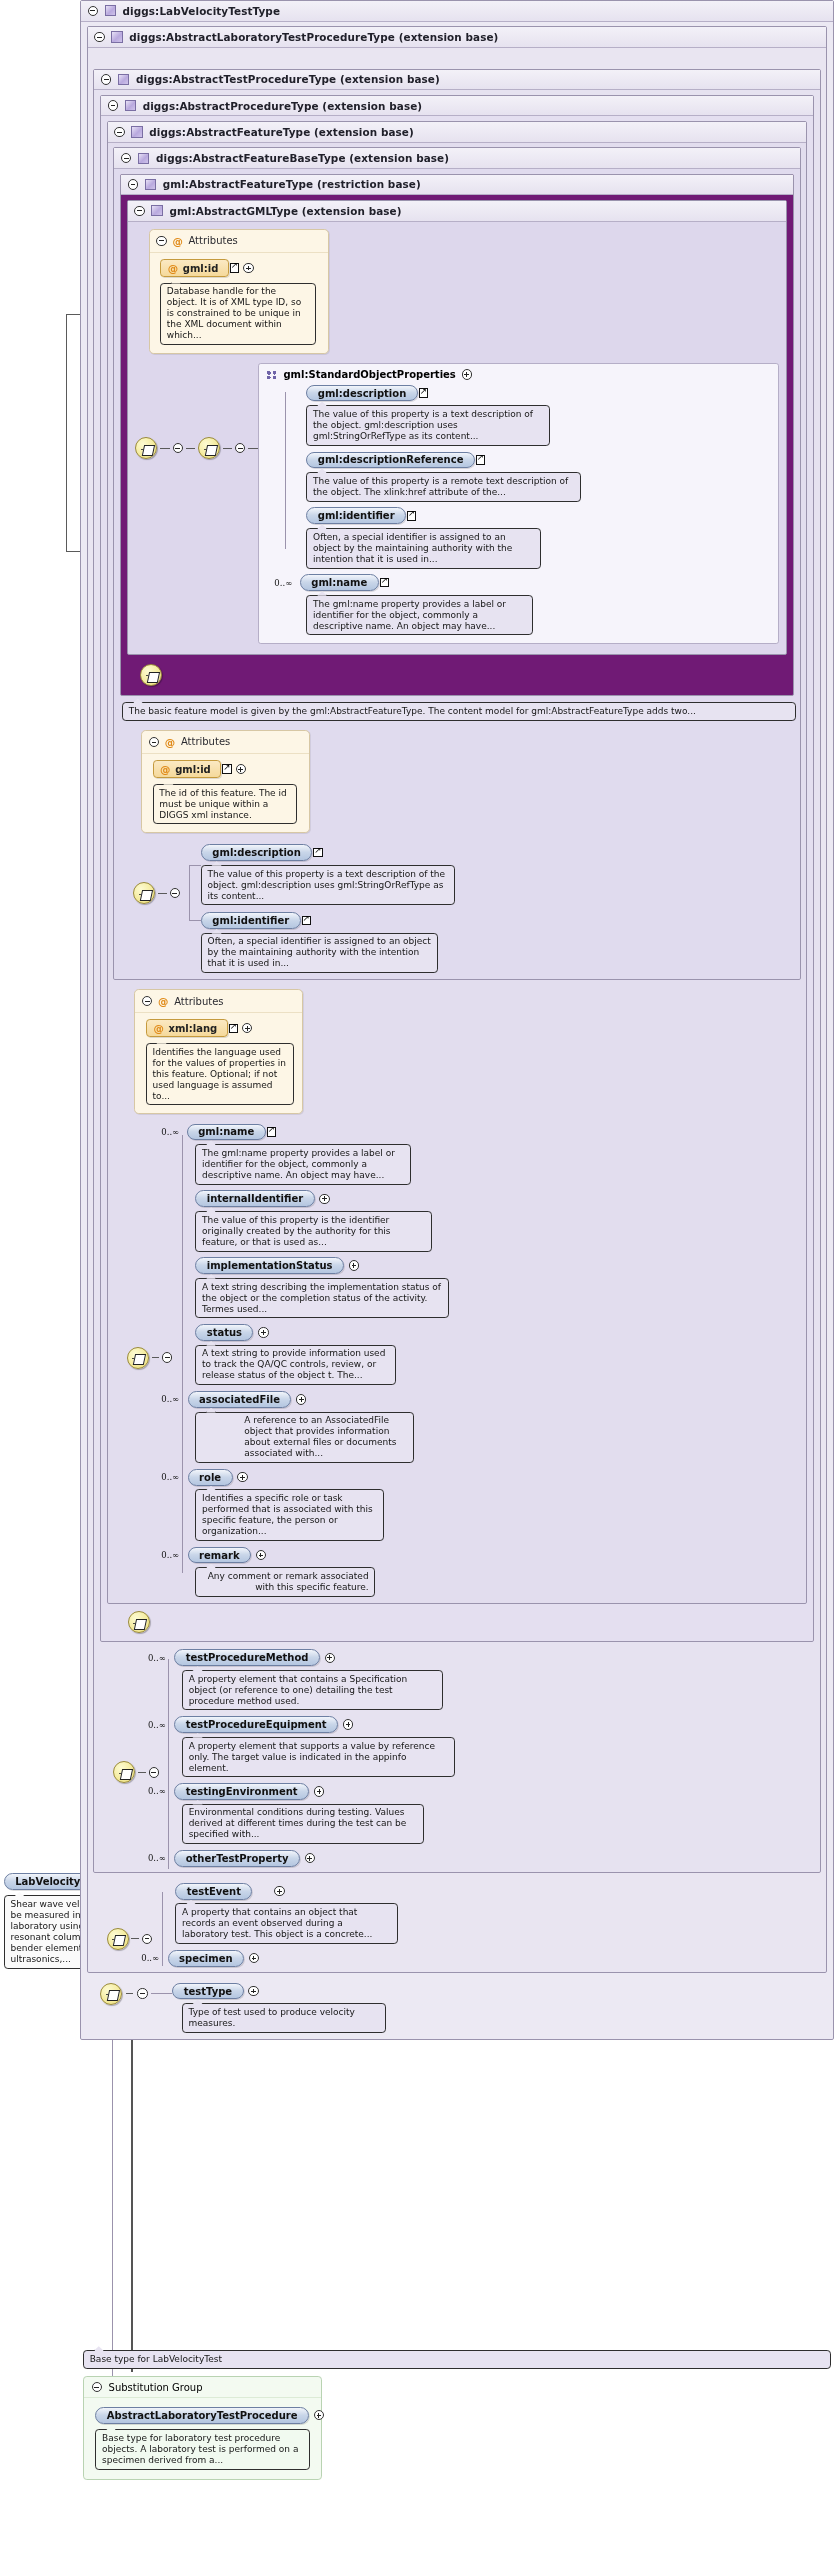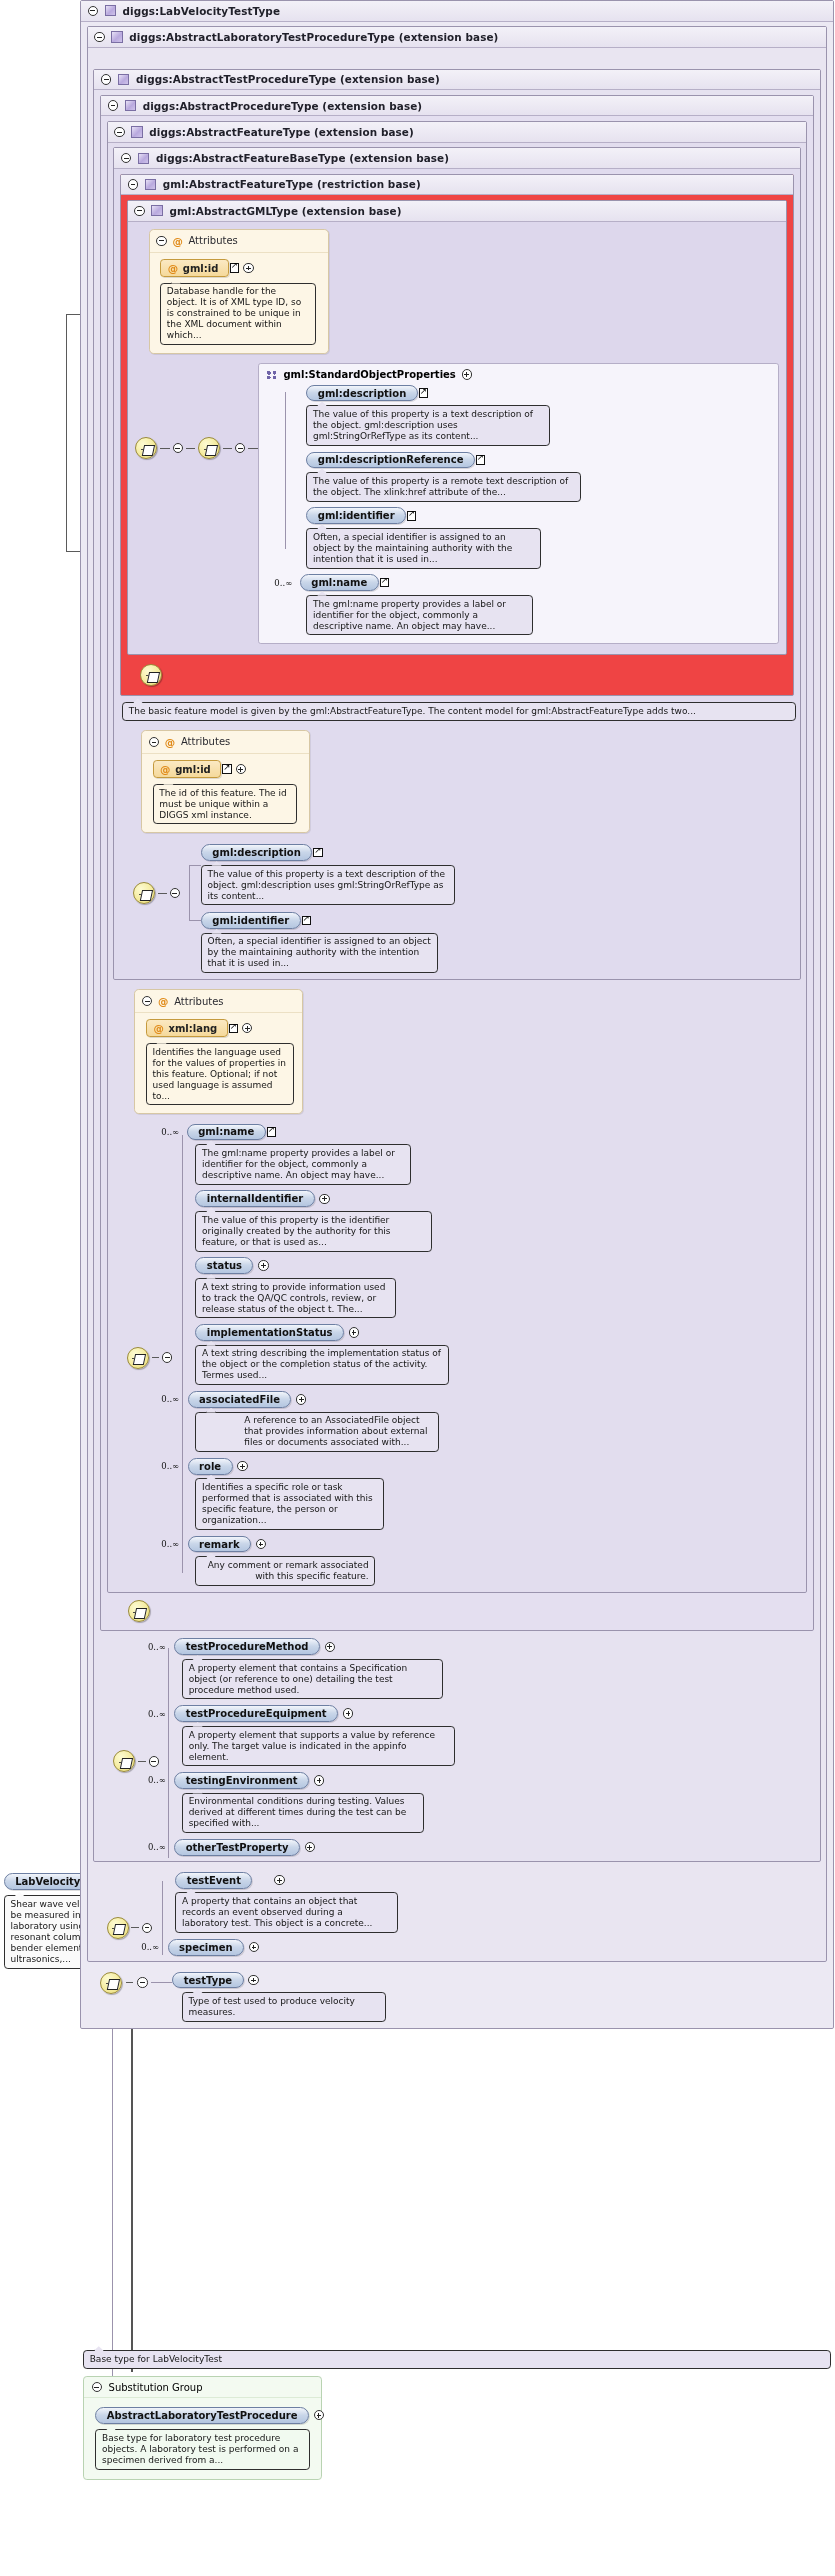--- a/index.html
+++ b/index.html
@@ -37,21 +37,21 @@
     white-space: nowrap;
   }
   .typebox > .tb-body { padding: 5.7px 7.6px 7.6px 7.6px; }
 
   .lvl0 { background:#ece9f3; }
   .lvl1 { background:#e9e5f1; }
   .lvl2 { background:#e6e2f0;margin-top:16px; }
   .lvl3 { background:#e4dff0; }
   .lvl4 { background:#e2ddee; }
   .lvl5 { background:#e0dbee; }
-  .lvl6 { background:#ef4444; }
+  .lvl6 { background:#701a75; }
   .lvl7 { background:#ddd7ec; }
 
   
   .toggle {
     width: 10.4px; height: 10.4px;
     border: 0.9px solid #333;
     border-radius: 50%;
     display: inline-block;
     position: relative;
     background: #fff;
@@ -561,46 +561,46 @@
                                   <span>internalIdentifier</span>
                                 </span>
                               <span class="toggle plus"></span>
                             </div>
                             <div class="balloon mt4" style="width:237px;">The value of this property is the identifier originally created by the authority for this feature, or that is used as...</div>
                           </div>
 
                           <div>
                             <div class="row" style="gap:4.7px;">
                               <span class="el-pill">
+                                  <span>implementationStatus</span>
+                                </span>
+                              <span class="toggle plus"></span>
+                            </div>
+                            <div class="balloon mt4" style="width:254px;">A text string describing the implementation status of the object or the completion status of the activity. Termes used...</div>
+                          </div>
+
+                          <div>
+                            <div class="row" style="gap:4.7px;">
+                              <span class="el-pill">
                                   <span>status</span>
                                 </span>
                               <span class="toggle plus"></span>
                             </div>
                             <div class="balloon mt4" style="width:201px;">A text string to provide information used to track the QA/QC controls, review, or release status of the object t. The...</div>
-                          </div>
-
-                          <div>
-                            <div class="row" style="gap:4.7px;">
-                              <span class="el-pill">
-                                  <span>implementationStatus</span>
-                                </span>
-                              <span class="toggle plus"></span>
-                            </div>
-                            <div class="balloon mt4" style="width:254px;">A text string describing the implementation status of the object or the completion status of the activity. Termes used...</div>
                           </div>
 
                           <div>
                             <div class="row" style="gap:4.7px;">
                               <span class="occ" style="margin-left:-34px; margin-right:3.8px;">0..∞</span>
                               <span class="el-pill">
                                   <span>associatedFile</span>
                                 </span>
                               <span class="toggle plus"></span>
                             </div>
-                            <div class="balloon mt4" style="width:244px;padding-left:48px;">A reference to an AssociatedFile object that provides information about external files or documents associated with...</div>
+                            <div class="balloon mt4" style="width:219px;padding-left:48px;">A reference to an AssociatedFile object that provides information about external files or documents associated with...</div>
                           </div>
 
                           <div>
                             <div class="row" style="gap:4.7px;">
                               <span class="occ" style="margin-left:-34px; margin-right:3.8px;">0..∞</span>
                               <span class="el-pill">
                                   <span>role</span>
                                 </span>
                               <span class="toggle plus"></span>
                             </div>

